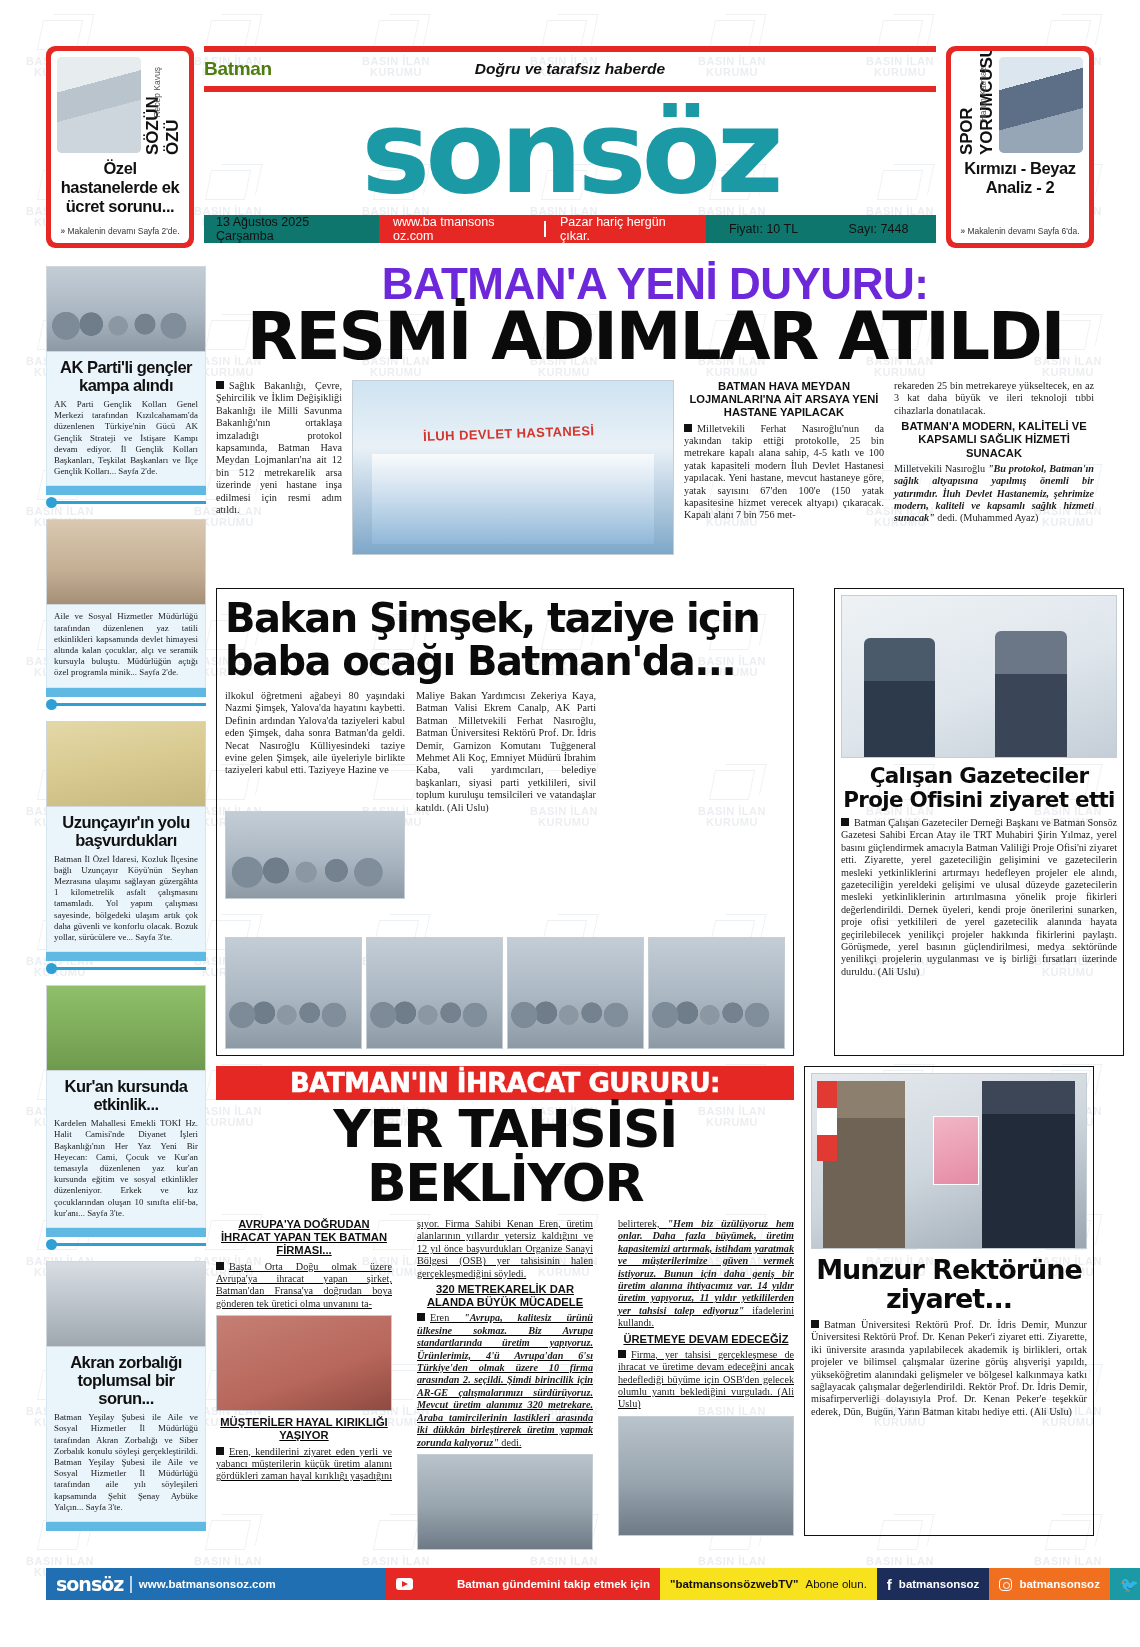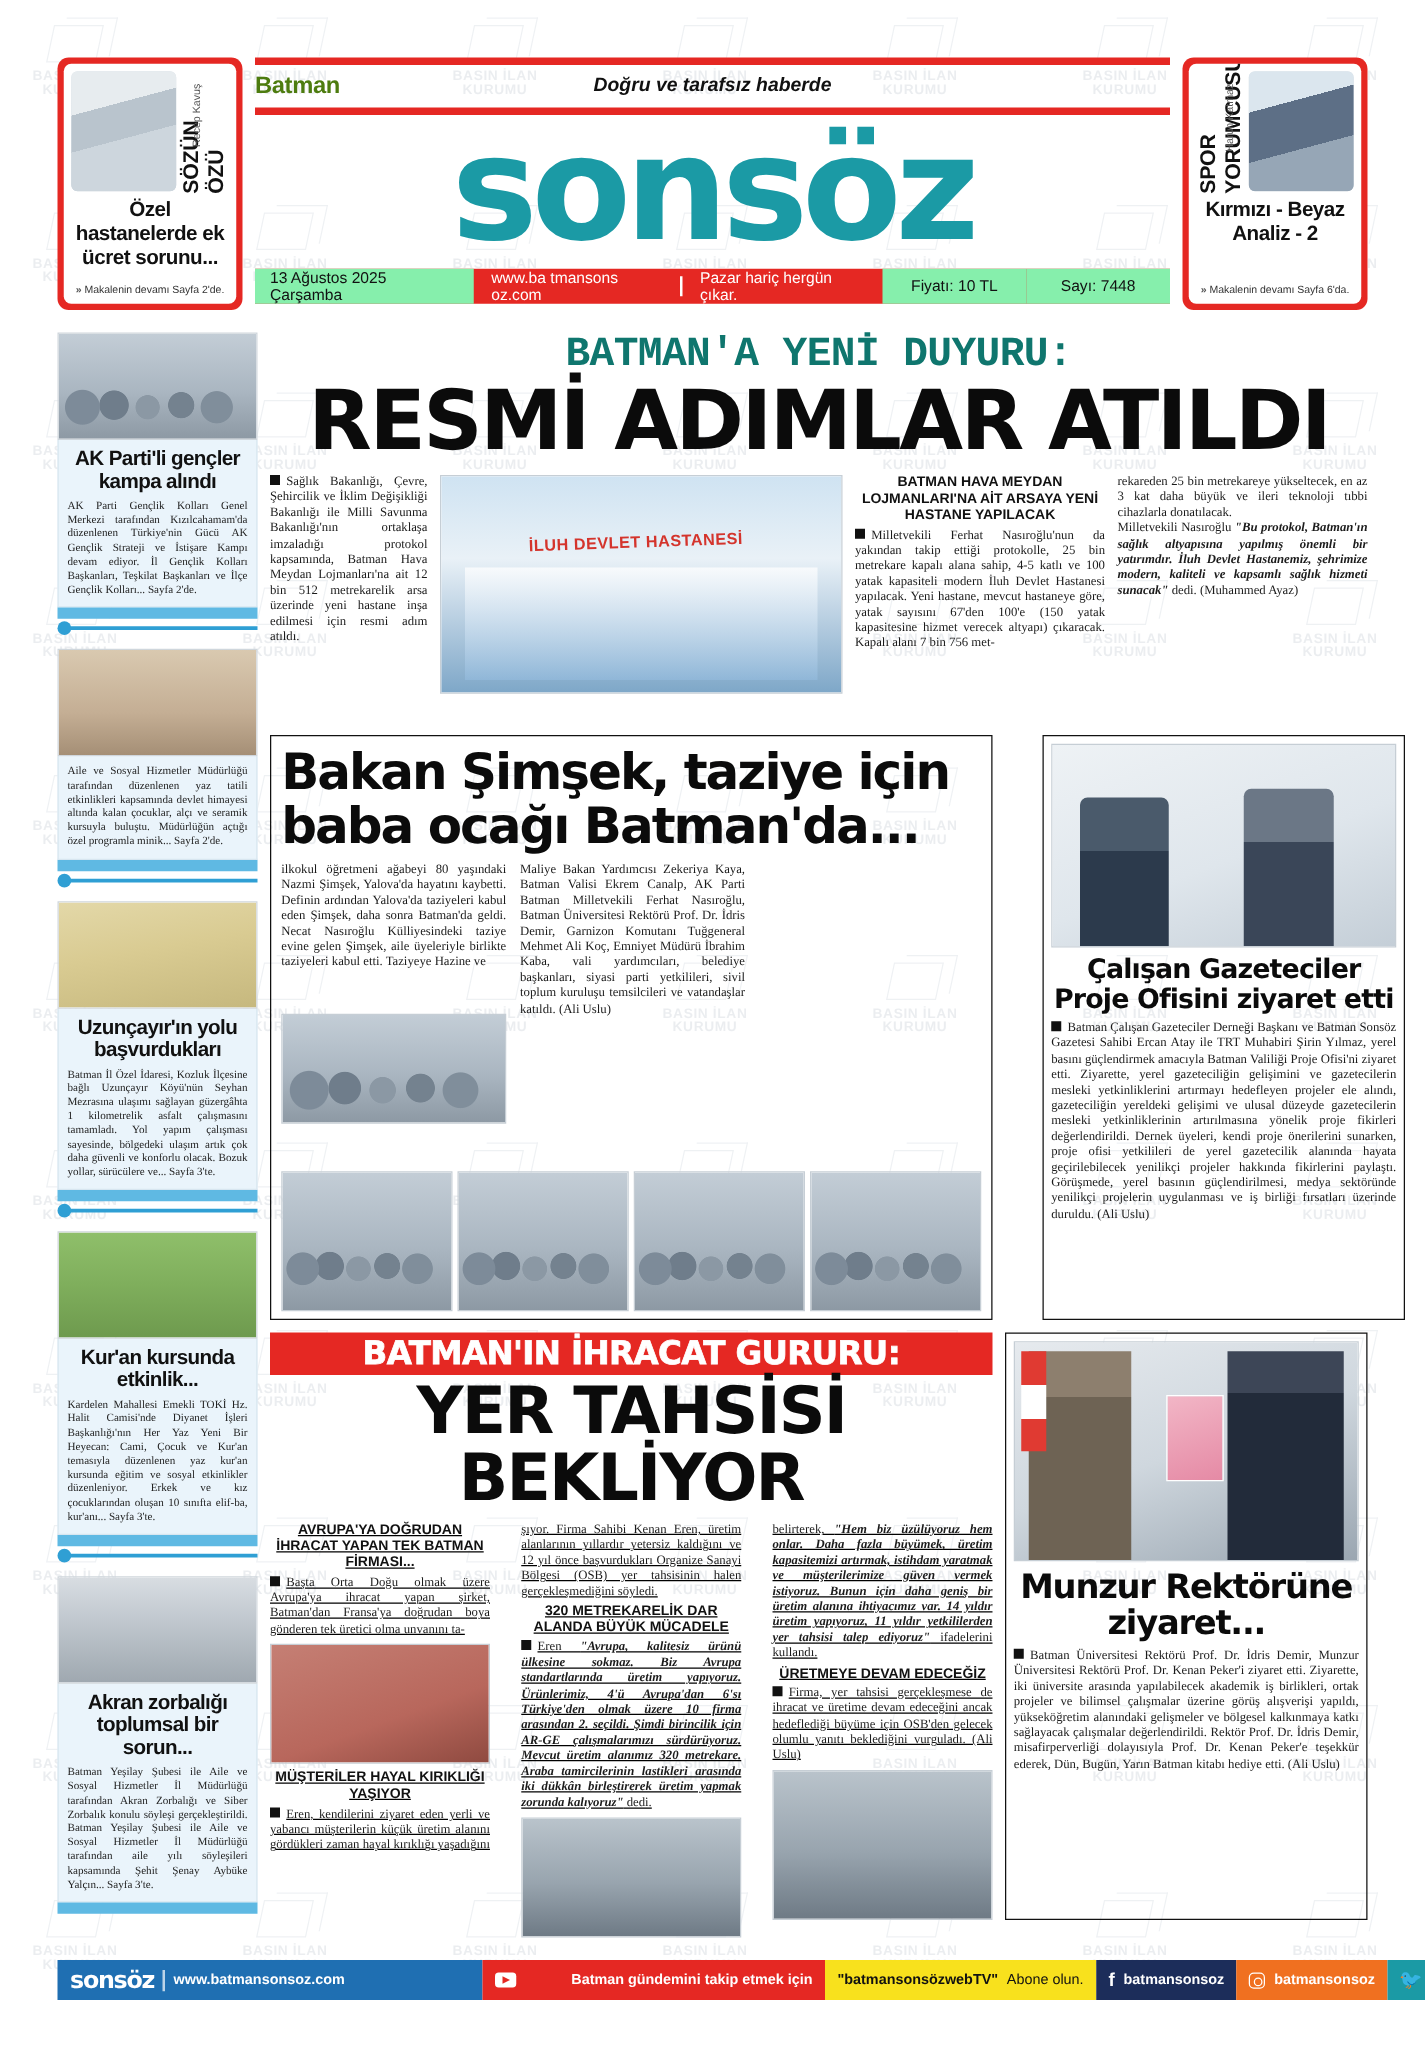--- a/index.html
+++ b/index.html
@@ -144,21 +144,21 @@
     margin-top: 1px;
   }
   .mh-bottombar {
     margin-top: 4px;
     height: 28px;
     background: #e52823;
     display: flex; align-items: stretch;
     font-size: 12.5px;
   }
   .bb-white {
-    background: #86efac; color: #111;
+    background: #0f766e; color: #111;
     display: flex; align-items: center; justify-content: center;
     padding: 0 12px;
   }
   .bb-red {
     color: #fff;
     display: flex; align-items: center; justify-content: center;
     padding: 0 14px;
   }
   .bb-sep { width: 2px; background: #fff; margin: 6px 0; }
 
@@ -203,24 +203,24 @@
   }
   .sb-band { height: 9px; background: #5fb9e3; }
 
   
   .lead {
     position: absolute; left: 216px; top: 266px;
     width: 878px;
   }
   .lead-kicker {
     text-align: center;
-    font-family: Liberation Mono, monospace;
+    font-family: Liberation Sans, sans-serif;
     font-weight: bold;
-    color: #0f766e;
-    font-size: 33px;
+    color: #6d28d9;
+    font-size: 44px;
     line-height: 36px;
     letter-spacing: -.5px;
   }
   .lead-head {
     text-align: center;
     font-family: "DejaVu Sans", sans-serif;
     font-weight: bold;
     color: #0b0b0b;
     font-size: 66px;
     line-height: 66px;
@@ -700,20 +700,21 @@
         <div class="ph ph-hospital"></div>
         <div style="position:absolute;left:22%;top:26%;font-family:'Liberation Sans',sans-serif;font-weight:bold;font-size:13px;color:#d4342c;transform:rotate(-2deg);letter-spacing:.4px;">İLUH DEVLET HASTANESİ</div>
         <div style="position:absolute;left:6%;top:42%;width:88%;height:52%;background:linear-gradient(180deg,rgba(255,255,255,.75),rgba(150,190,225,.55));"></div>
       </div>
       <div class="lc3">
         <div class="subhead">BATMAN HAVA MEYDAN LOJMANLARI'NA AİT ARSAYA YENİ HASTANE YAPILACAK</div>
         <p class="bodytext sq">Milletvekili Ferhat Nasıroğlu'nun da yakından takip ettiği protokolle, 25 bin metrekare kapalı alana sahip, 4-5 katlı ve 100 yatak kapasiteli modern İluh Devlet Hastanesi yapılacak. Yeni hastane, mevcut hastaneye göre, yatak sayısını 67'den 100'e (150 yatak kapasitesine hizmet verecek altyapı) çıkaracak. Kapalı alanı 7 bin 756 met-</p>
       </div>
       <div class="lc4">
         <p class="bodytext">rekareden 25 bin metrekareye yükseltecek, en az 3 kat daha büyük ve ileri teknoloji tıbbi cihazlarla donatılacak.</p>
+        <div class="subhead" style="margin-top:3px">BATMAN'A MODERN, KALİTELİ VE KAPSAMLI SAĞLIK HİZMETİ SUNACAK</div>
         <p class="bodytext"><span>Milletvekili Nasıroğlu </span><i>"Bu protokol, Batman'ın sağlık altyapısına yapılmış önemli bir yatırımdır. İluh Devlet Hastanemiz, şehrimize modern, kaliteli ve kapsamlı sağlık hizmeti sunacak"</i><span> dedi. (Muhammed Ayaz)</span></p>
       </div>
     </div>
   </div>
 
   <div class="simsek">
     <div class="simsek-head">Bakan Şimşek, taziye için baba ocağı Batman'da...</div>
     <div class="simsek-cols">
       <div>
             <p class="bodytext">ilkokul öğretmeni ağabeyi 80 yaşındaki Nazmi Şimşek, Yalova'da hayatını kaybetti. Definin ardından Yalova'da taziyeleri kabul eden Şimşek, daha sonra Batman'da geldi. Necat Nasıroğlu Külliyesindeki taziye evine gelen Şimşek, aile üyeleriyle birlikte taziyeleri kabul etti. Taziyeye Hazine ve</p>

